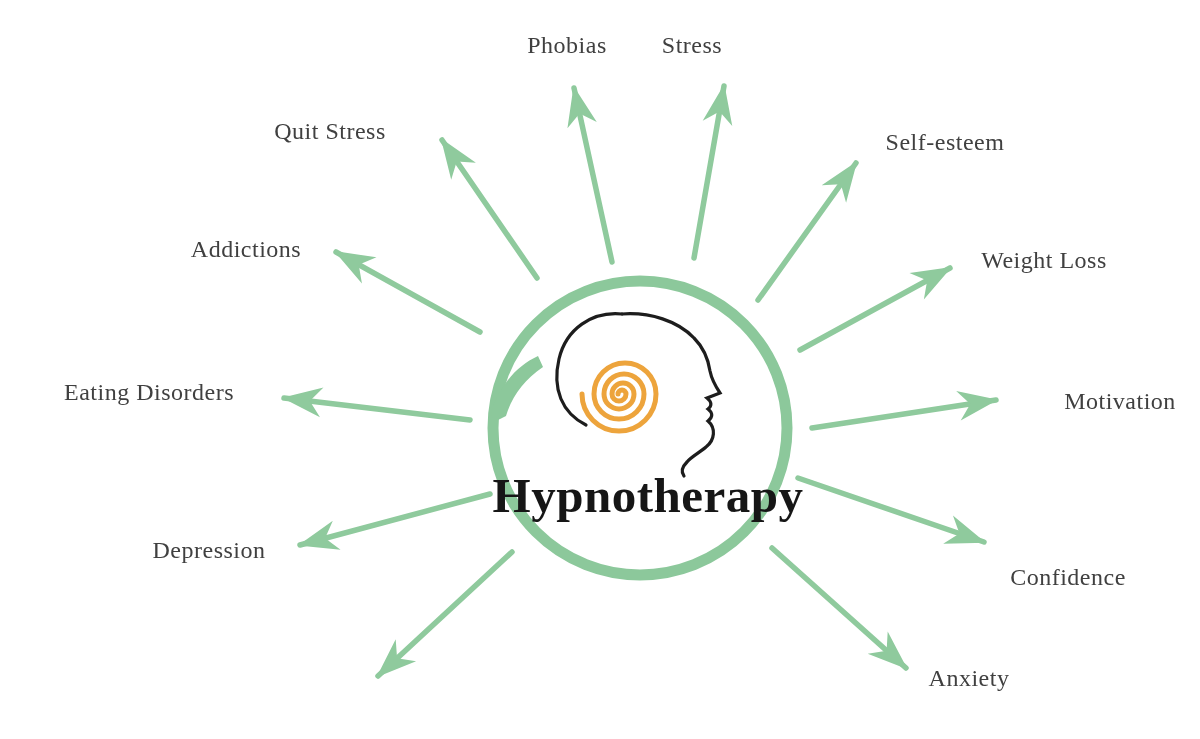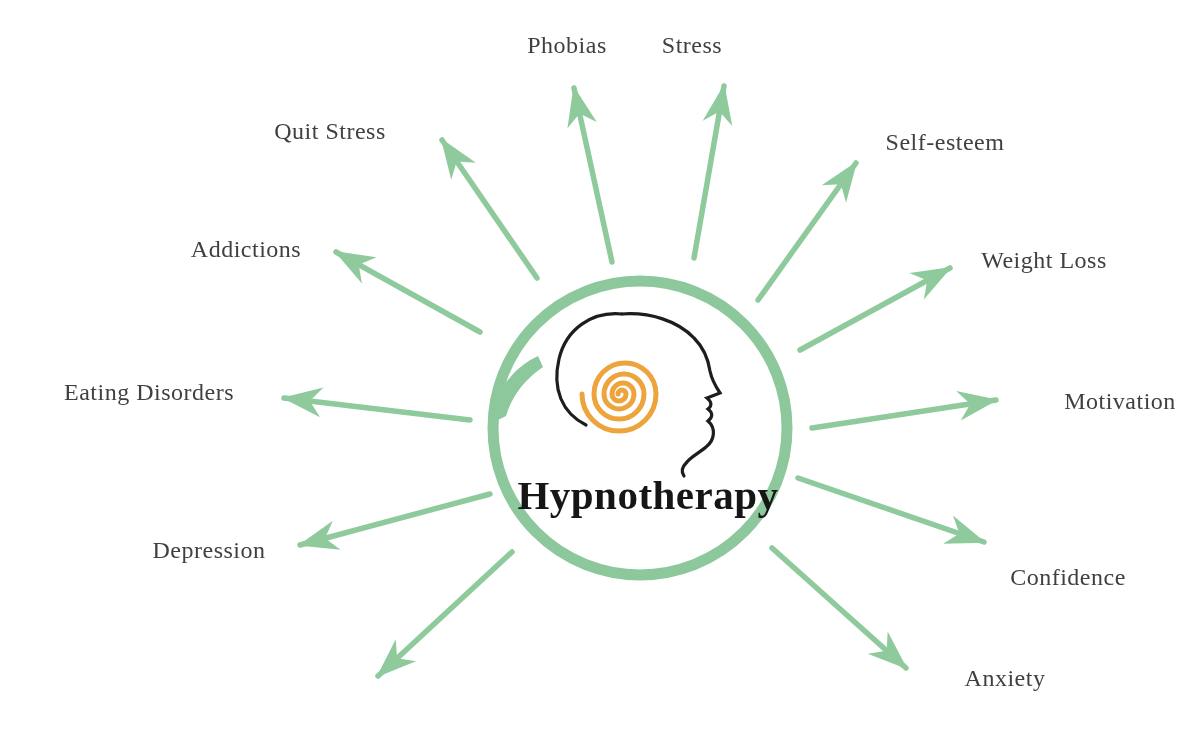--- a/index.html
+++ b/index.html
@@ -20,21 +20,21 @@
     position: absolute;
     transform: translate(-50%, -50%);
     font-size: 24px;
     color: #404040;
     white-space: nowrap;
     letter-spacing: 0.5px;
   }
   .center-title {
     position: absolute;
     transform: translate(-50%, -50%);
-    font-size: 41px;
+    font-size: 49px;
     font-weight: bold;
     color: #161616;
     white-space: nowrap;
     letter-spacing: 0.5px;
   }
 </style>
 </head>
 <body>
 
 <div class="stage">
@@ -98,15 +98,15 @@
   <div class="spoke-label" style="left:567px; top:45px;">Phobias</div>
   <div class="spoke-label" style="left:692px; top:45px;">Stress</div>
   <div class="spoke-label" style="left:330px; top:131px;">Quit Stress</div>
   <div class="spoke-label" style="left:945px; top:142px;">Self-esteem</div>
   <div class="spoke-label" style="left:237px; top:249px;margin-left:9px;">Addictions</div>
   <div class="spoke-label" style="left:1044px; top:260px;font-family:Liberation Serif, serif;">Weight Loss</div>
   <div class="spoke-label" style="left:149px; top:392px;">Eating Disorders</div>
   <div class="spoke-label" style="left:1080px; top:401px;margin-left:40px;">Motivation</div>
   <div class="spoke-label" style="left:209px; top:550px;">Depression</div>
   <div class="spoke-label" style="left:1068px; top:549px;margin-top:28px;">Confidence</div>
-  <div class="spoke-label" style="left:969px; top:678px;margin-left:36px;">Anxiety</div>
+  <div class="spoke-label" style="left:969px; top:678px;">Anxiety</div>
 
 </div>
 
 </body></html>

